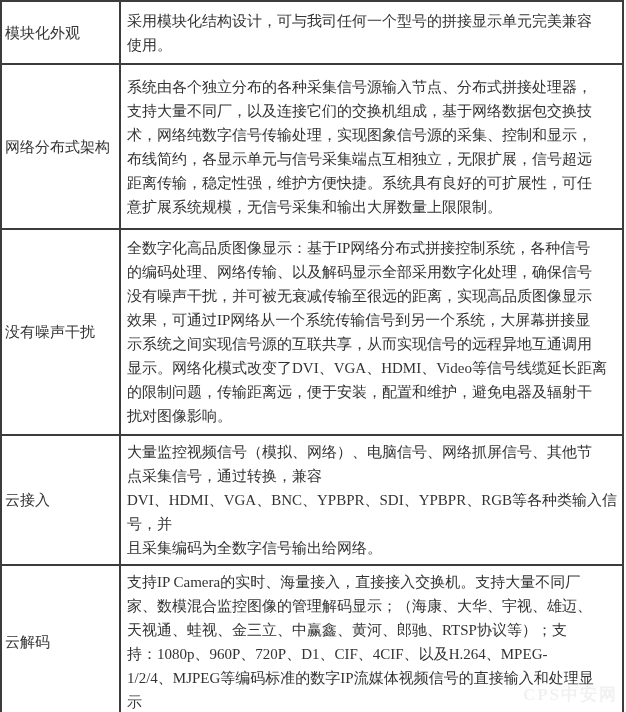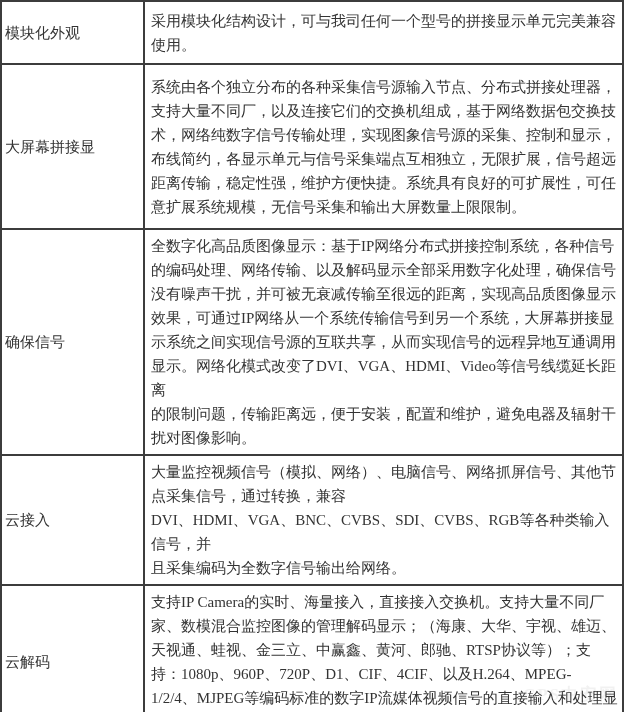--- a/index.html
+++ b/index.html
@@ -21,21 +21,21 @@
   table.spec-table td {
     border: 2px solid #3c3c3c;
     font-size: 15px;
     line-height: 24px;
     color: #333333;
     font-weight: normal;
     text-align: left;
     vertical-align: middle;
   }
   table.spec-table th.label-cell {
-    width: 143px;
+    width: 119px;
     padding: 2px 2px 2px 3px;
     margin-top: 47px;
   }
   table.spec-table td.desc-cell {
     padding: 4px 4px 4px 6px;
     white-space: pre-line;
     word-break: break-all;
     border-radius: 16px;
   }
   tr.r0 { height: 63px; }
@@ -62,44 +62,44 @@
 <div class="page">
 
   <table class="spec-table">
     <tbody>
         <tr class="r0">
           <th class="label-cell">模块化外观</th>
           <td class="desc-cell">采用模块化结构设计，可与我司任何一个型号的拼接显示单元完美兼容
 使用。</td>
         </tr>
         <tr class="r1">
-          <th class="label-cell">大屏幕拼接显</th>
+          <th class="label-cell">网络分布式架构</th>
           <td class="desc-cell">系统由各个独立分布的各种采集信号源输入节点、分布式拼接处理器，
 支持大量不同厂，以及连接它们的交换机组成，基于网络数据包交换技
 术，网络纯数字信号传输处理，实现图象信号源的采集、控制和显示，
 布线简约，各显示单元与信号采集端点互相独立，无限扩展，信号超远
 距离传输，稳定性强，维护方便快捷。系统具有良好的可扩展性，可任
 意扩展系统规模，无信号采集和输出大屏数量上限限制。</td>
         </tr>
         <tr class="r2">
-          <th class="label-cell">确保信号</th>
+          <th class="label-cell">没有噪声干扰</th>
           <td class="desc-cell">全数字化高品质图像显示：基于IP网络分布式拼接控制系统，各种信号
 的编码处理、网络传输、以及解码显示全部采用数字化处理，确保信号
 没有噪声干扰，并可被无衰减传输至很远的距离，实现高品质图像显示
 效果，可通过IP网络从一个系统传输信号到另一个系统，大屏幕拼接显
 示系统之间实现信号源的互联共享，从而实现信号的远程异地互通调用
 显示。网络化模式改变了DVI、VGA、HDMI、Video等信号线缆延长距离
 的限制问题，传输距离远，便于安装，配置和维护，避免电器及辐射干
 扰对图像影响。</td>
         </tr>
         <tr class="r3">
           <th class="label-cell">云接入</th>
           <td class="desc-cell">大量监控视频信号（模拟、网络）、电脑信号、网络抓屏信号、其他节
 点采集信号，通过转换，兼容
-DVI、HDMI、VGA、BNC、CVBS、SDI、CVBS、RGB等各种类输入信号，并
+DVI、HDMI、VGA、BNC、YPBPR、SDI、YPBPR、RGB等各种类输入信号，并
 且采集编码为全数字信号输出给网络。</td>
         </tr>
         <tr class="r4">
           <th class="label-cell">云解码</th>
           <td class="desc-cell">支持IP Camera的实时、海量接入，直接接入交换机。支持大量不同厂
 家、数模混合监控图像的管理解码显示；（海康、大华、宇视、雄迈、
 天视通、蛙视、金三立、中赢鑫、黄河、郎驰、RTSP协议等）；支
 持：1080p、960P、720P、D1、CIF、4CIF、以及H.264、MPEG-
 1/2/4、MJPEG等编码标准的数字IP流媒体视频信号的直接输入和处理显
 示</td>

